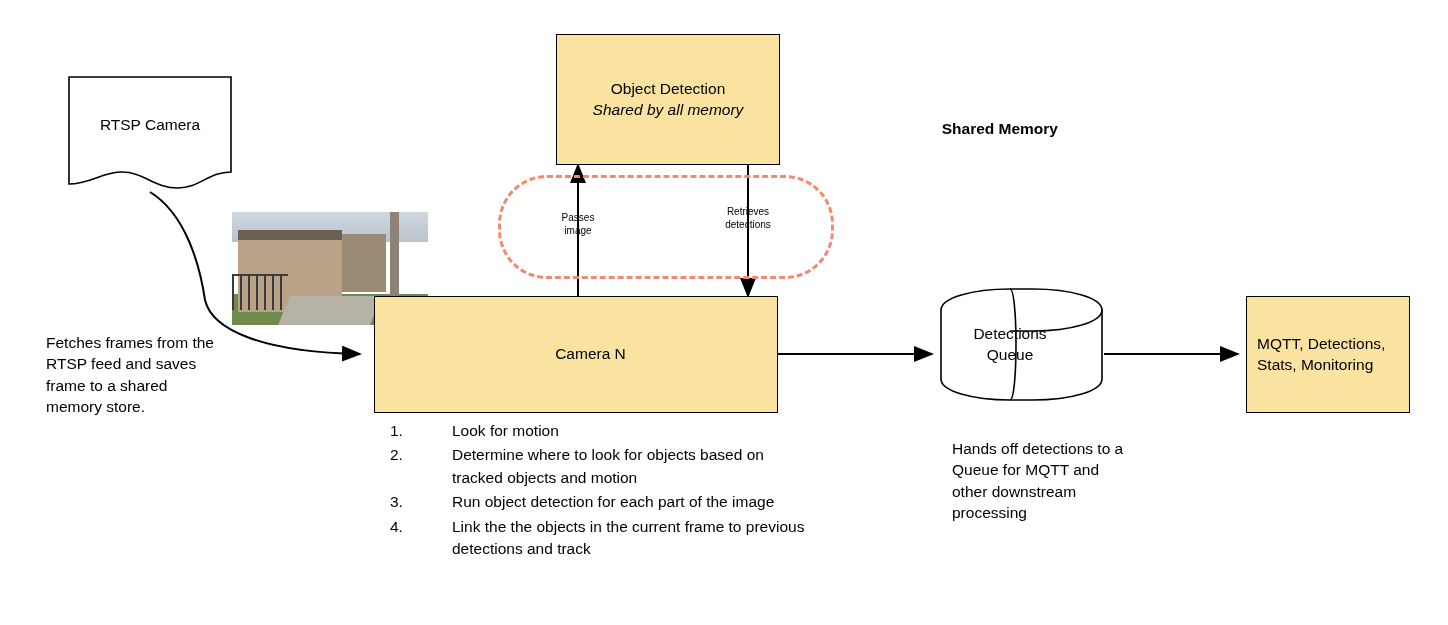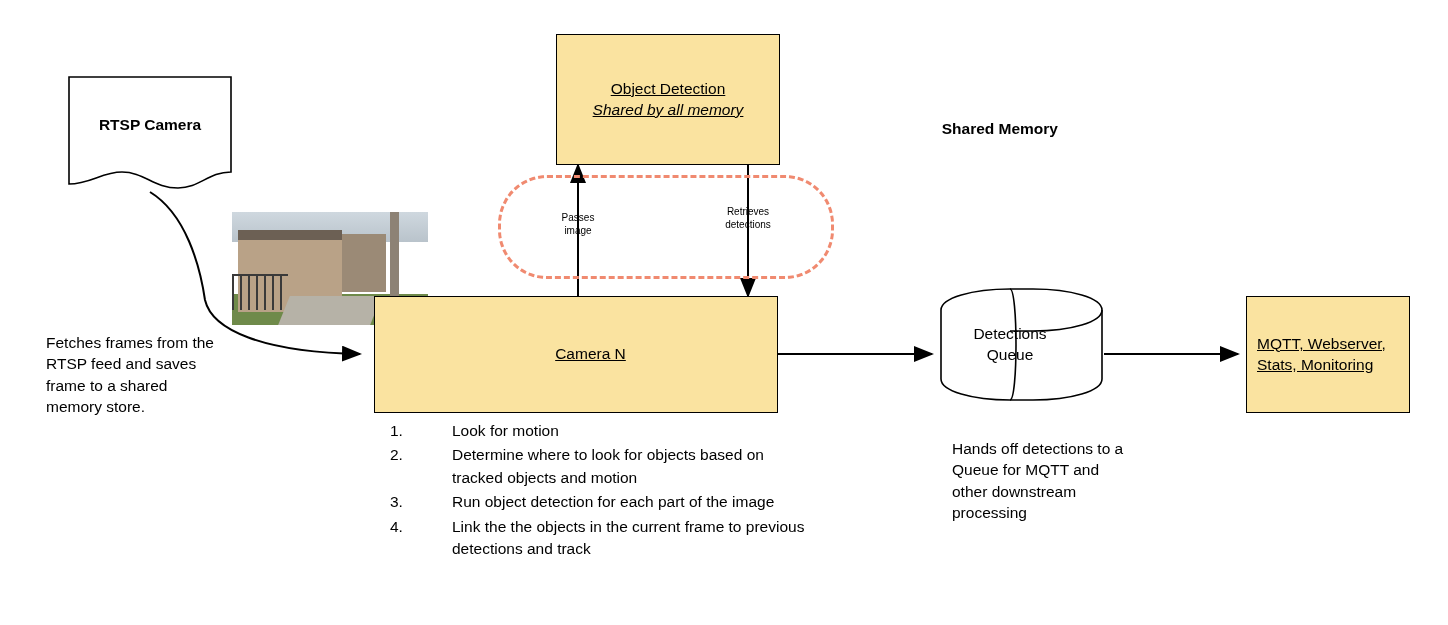--- a/index.html
+++ b/index.html
@@ -14,21 +14,20 @@
   #canvas {
     position: relative;
     width: 1448px;
     height: 625px;
     overflow: hidden;
     background: #ffffff;
   }
   .node {
     position: absolute;
     box-sizing: border-box;
-    text-decoration: underline;
   }
   .box {
     background: #fae3a0;
     border: 1.5px solid #000000;
     display: flex;
     flex-direction: column;
     align-items: center;
     justify-content: center;
     text-align: center;
     font-size: 15.5px;
@@ -46,21 +45,20 @@
     height: 115px;
   }
   .doc svg { display: block; }
   .doc-label {
     position: absolute;
     left: 0;
     top: 40px;
     width: 164px;
     text-align: center;
     font-size: 15.5px;
-    font-weight: bold;
   }
   
   .snapshot {
     position: absolute;
     left: 232px;
     top: 212px;
     width: 196px;
     height: 113px;
     overflow: hidden;
     border: 0;
@@ -262,17 +260,17 @@
     </svg>
     <div class="cyl-label">
       <div>Detections</div>
       <div>Queue</div>
     </div>
   </div>
 
   <div class="txt" style="left:940px; top:438px; width:180px;margin-left:12px;">Hands off detections to a Queue for MQTT and other downstream processing</div>
 
   <div class="node box" style="left:1246px; top:296px; width:164px; height:117px; padding:0 10px; align-items:flex-start; text-align:left;">
-    <div>MQTT, Webserver,</div>
+    <div>MQTT, Detections,</div>
     <div>Stats, Monitoring</div>
   </div>
 
 </div>
 
 </body></html>

